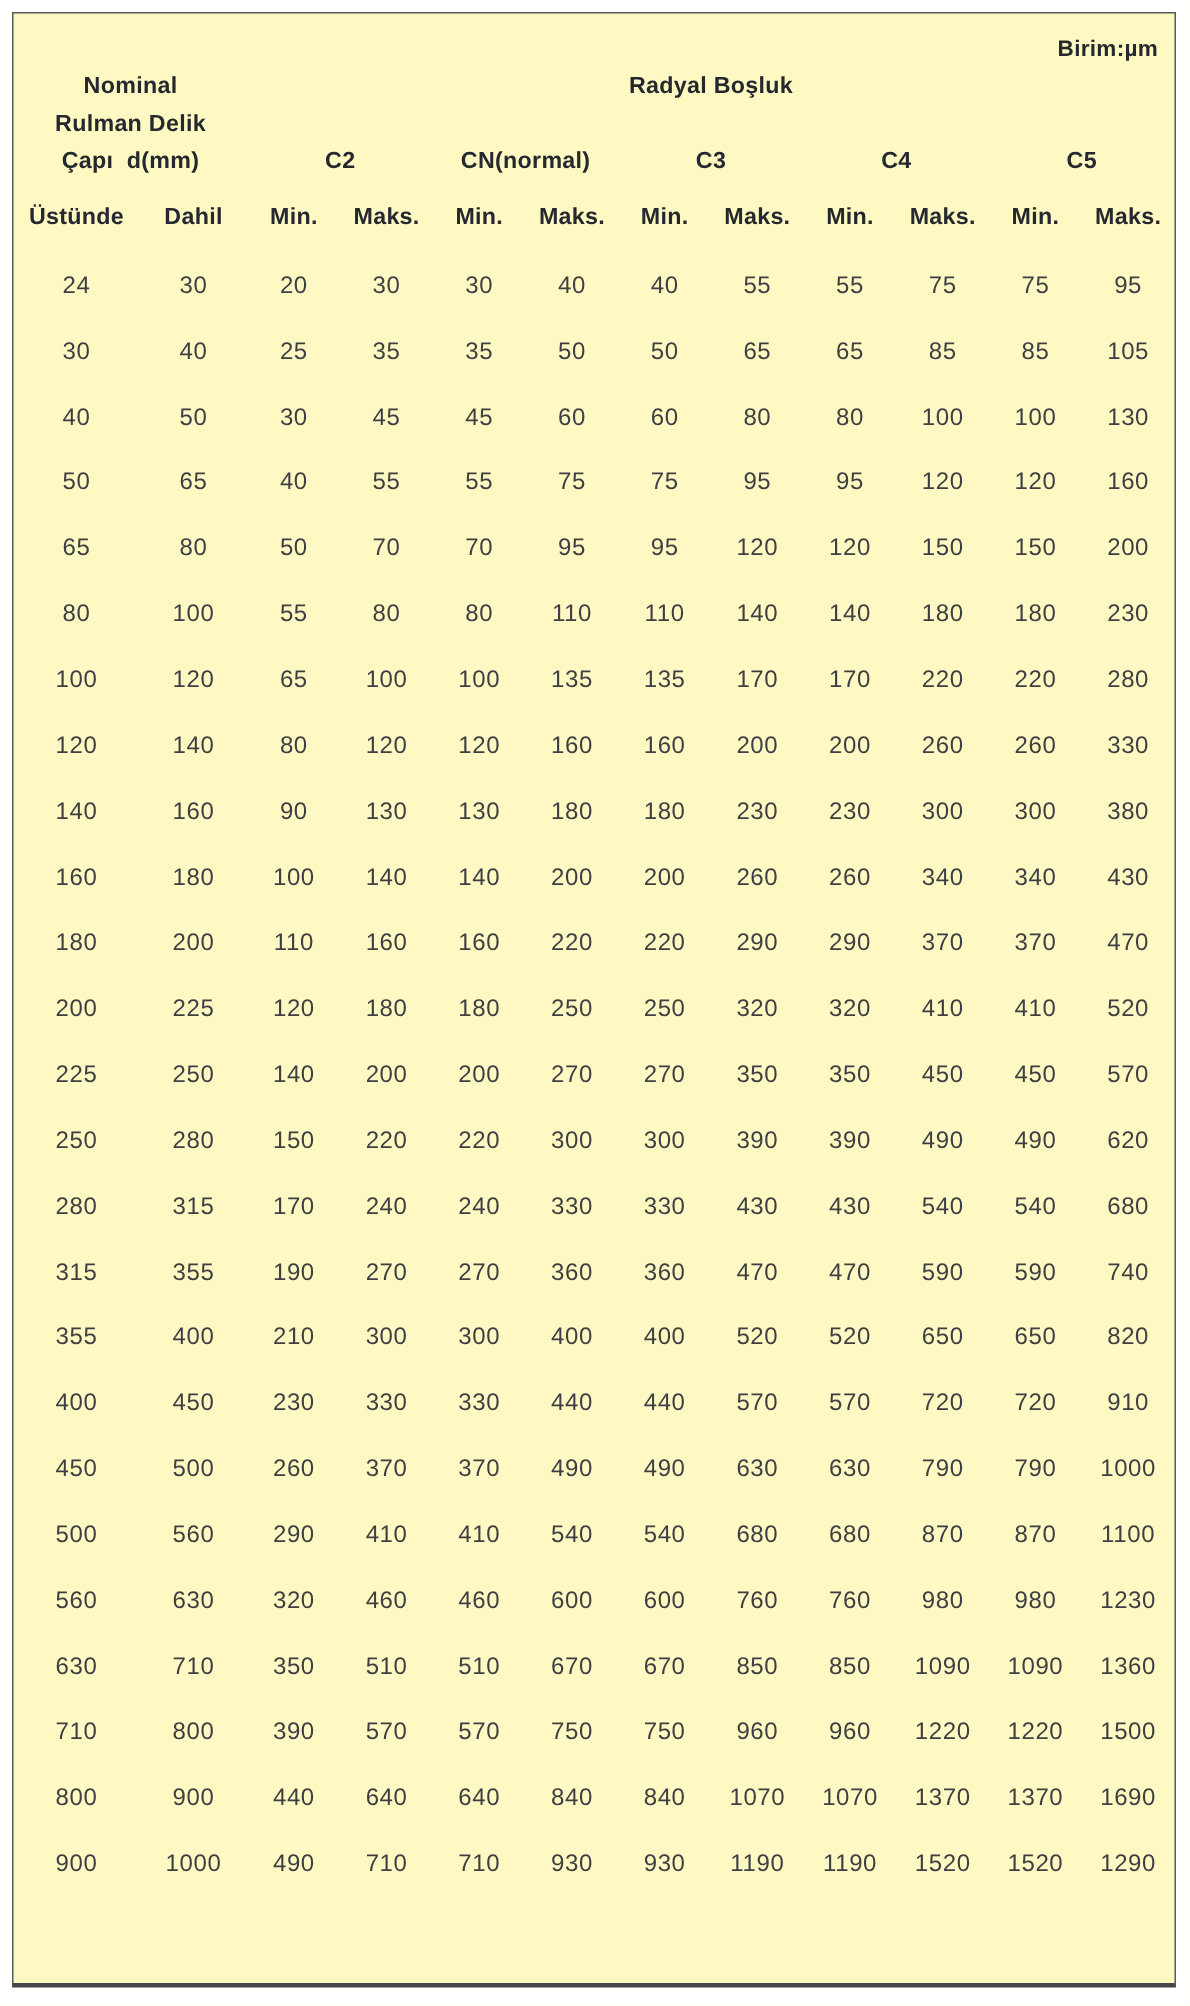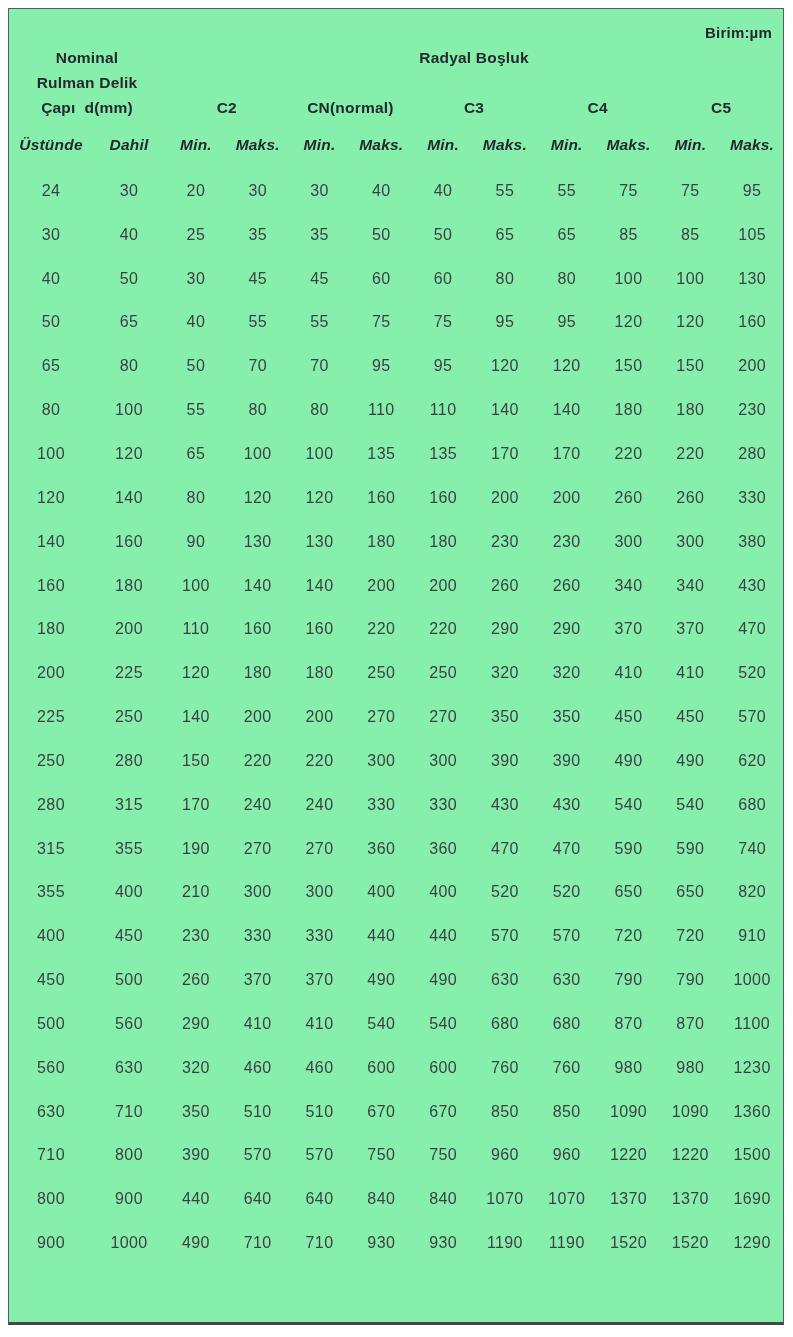--- a/index.html
+++ b/index.html
@@ -18,21 +18,21 @@
   .frame {
     position: absolute;
     left: 8px;
     top: 8px;
     width: 776px;
     height: 1317px;
     box-sizing: border-box;
     border: 1.5px solid #555a5e;
     border-bottom-width: 3px;
     border-bottom-color: #44484c;
-    background: #86efac;
+    background: #fef9c3;
   }
   .unit-row {
     padding: 15px 11px 0 0;
     text-align: right;
     font-size: 15px;
     font-weight: bold;
     color: #25282e;
     letter-spacing: 0.2px;
     height: 21px;
   }
@@ -44,21 +44,21 @@
   }
   table.clearance td {
     text-align: center;
     vertical-align: middle;
     padding: 0;
     overflow: hidden;
   }
   .hrow1 td { height: 26px; }
   .hrow2 td { height: 24px; }
   .hrow3 td { height: 26px; }
-  .hrow4 td { height: 48px; font-style: italic; }
+  .hrow4 td { height: 48px; }
   .hcell {
     font-size: 15.5px;
     font-weight: bold;
     color: #25282e;
     letter-spacing: 0.2px;
     white-space: pre;
   }
   tbody.data td {
     height: 43.85px;
     font-size: 16px;

